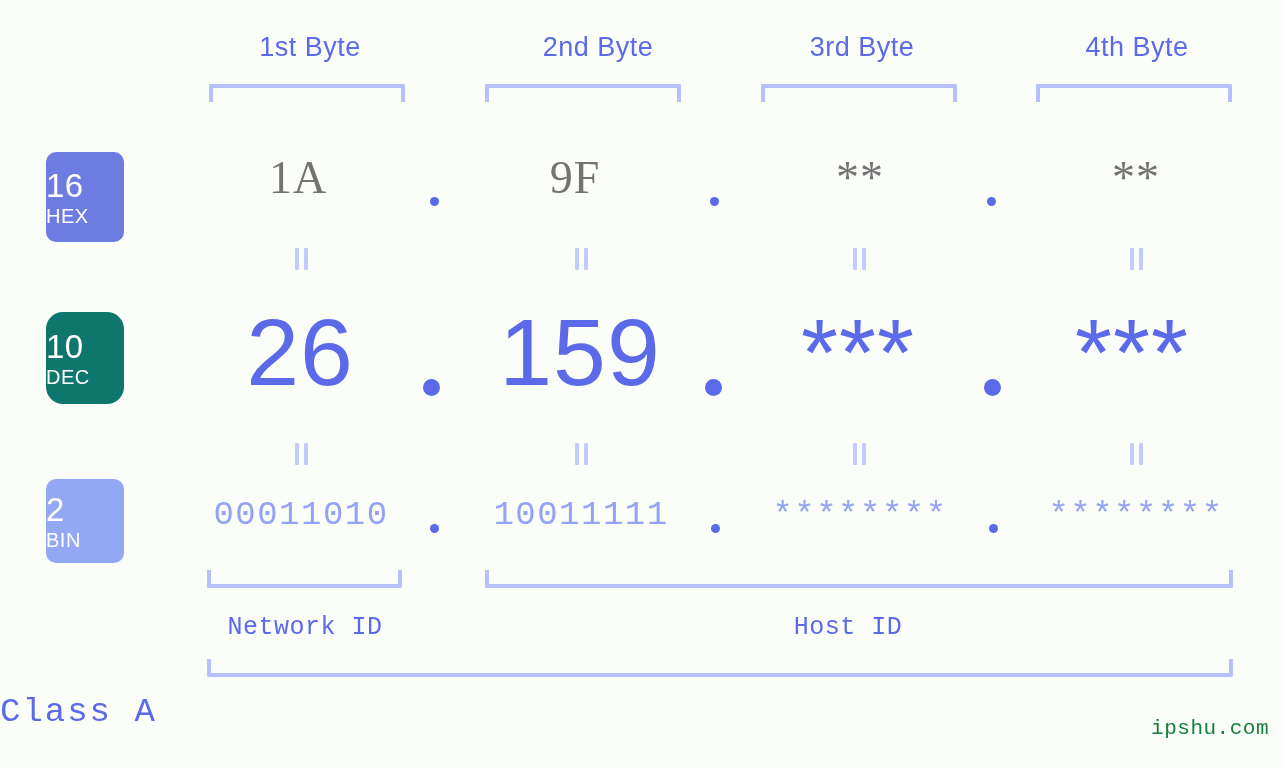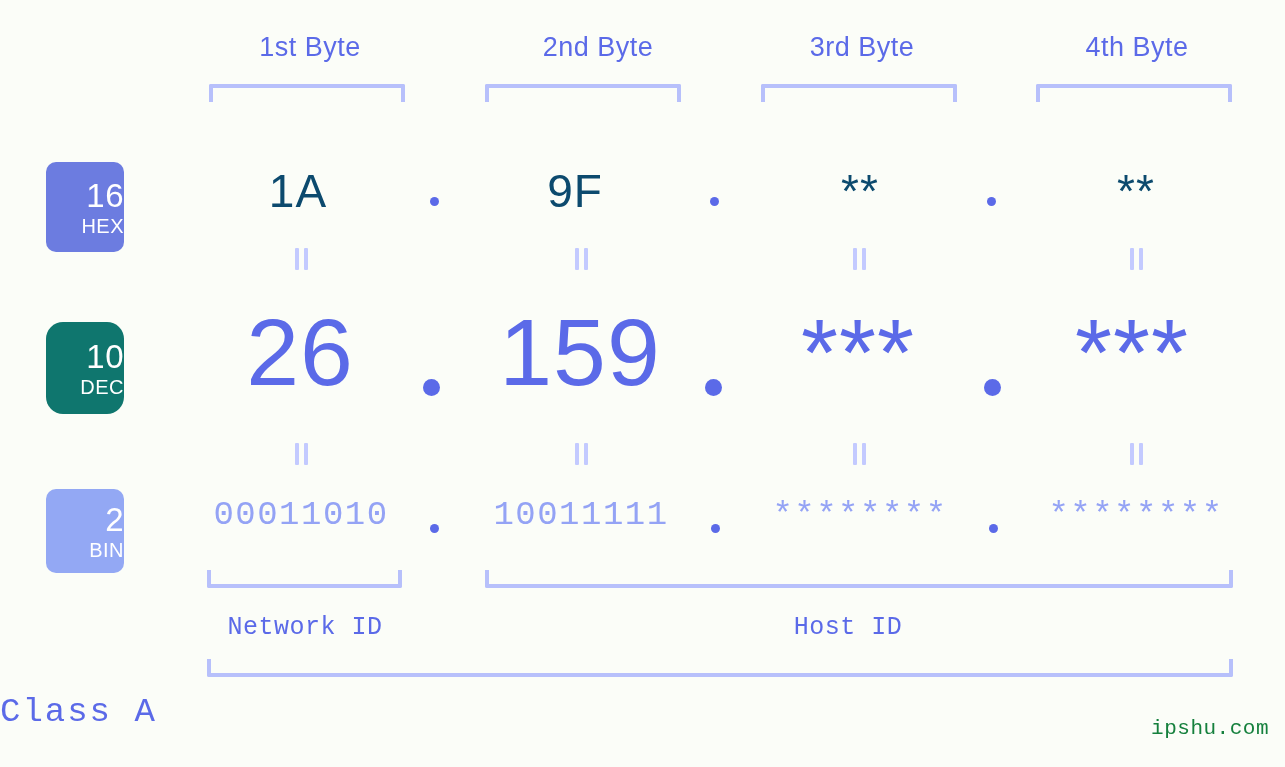--- a/index.html
+++ b/index.html
@@ -61,24 +61,23 @@
 
   
   .badge {
     position: absolute;
     left: 46px;
     width: 78px;
     border-radius: 10px;
     color: #ffffff;
     display: flex;
     flex-direction: column;
-    align-items: flex-end;
+    align-items: flex-start;
     justify-content: center;
     line-height: 1;
-    margin-top: 10px;
   }
   .badge-num {
     font-size: 33px;
     font-weight: 400;
     letter-spacing: 0.5px;
   }
   .badge-name {
     font-size: 20px;
     font-weight: 400;
     margin-top: 4px;
@@ -92,24 +91,24 @@
   
   .value-cell {
     position: absolute;
     width: 240px;
     text-align: center;
     white-space: nowrap;
   }
 
   
   .hex-val {
-    top: 168px;
-    font-family: Liberation Sans, sans-serif;
+    top: 155px;
+    font-family: Liberation Serif, serif;
     font-size: 46px;
-    color: #0c4a6e;
+    color: #737373;
     letter-spacing: 1px;
     line-height: 1;
   }
 
   
   .dec-val {
     top: 305px;
     font-family: "Liberation Sans", sans-serif;
     font-size: 95px;
     color: #5b6ae8;

